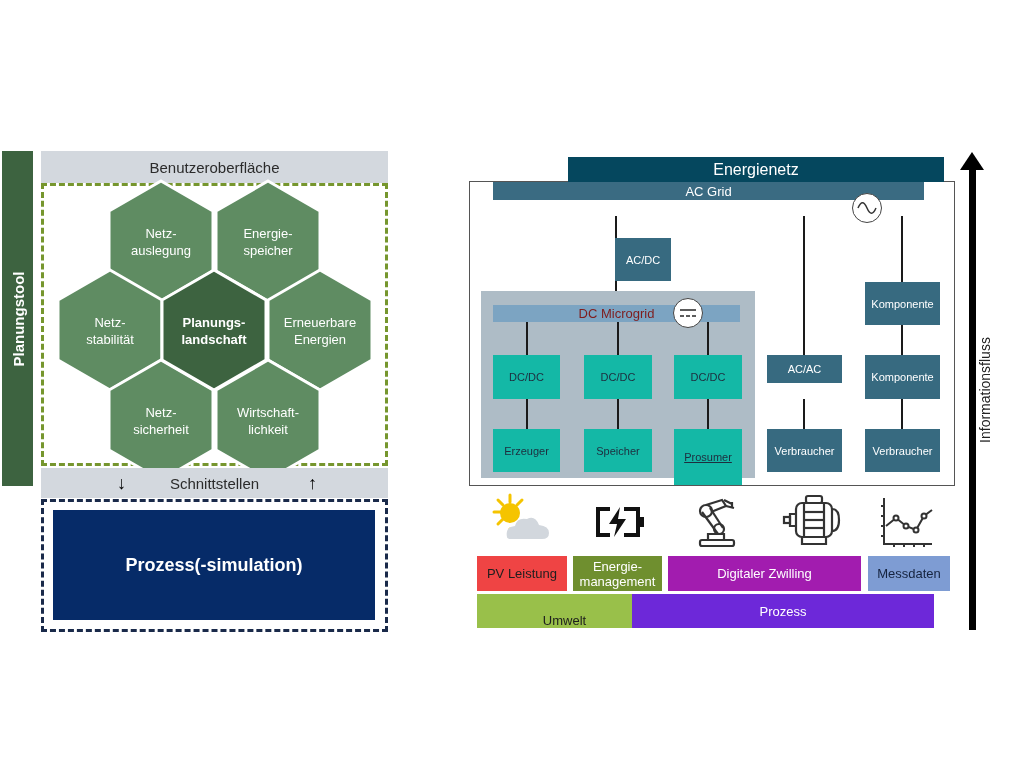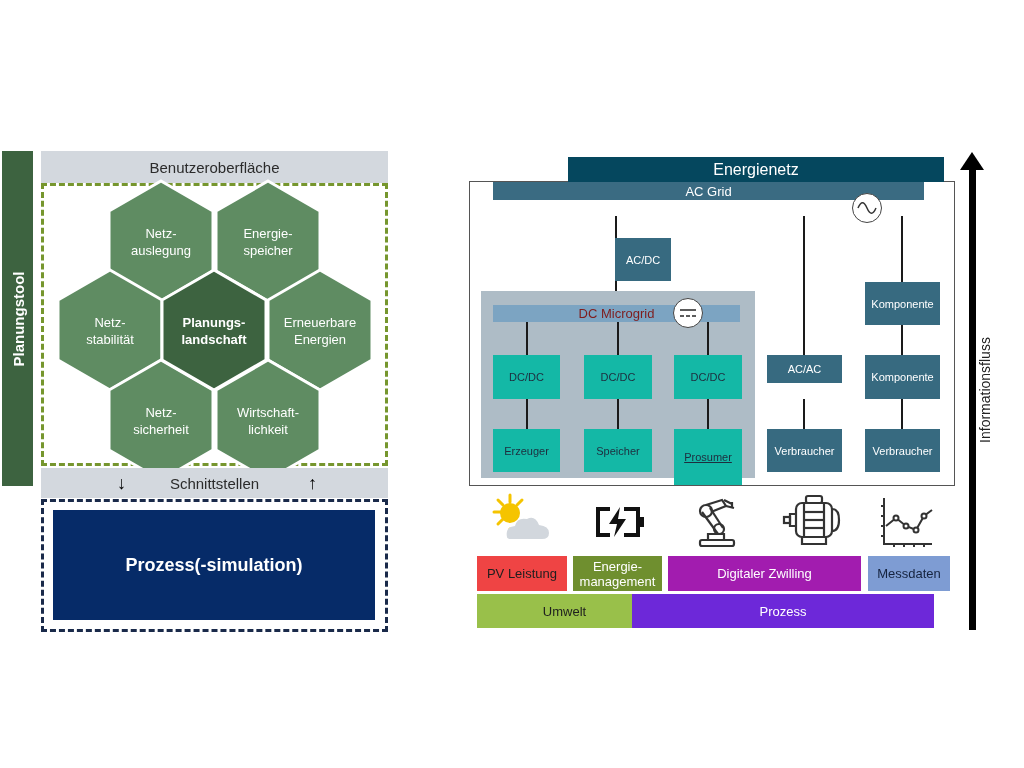--- a/index.html
+++ b/index.html
@@ -242,18 +242,18 @@
       <div>Energie-</div>
       <div>management</div>
     </div>
 </div>
 <div class="abs center cat" style="left: 668px; top: 556px; width: 193px; height: 35px; background: #a21caf; color: rgb(255, 255, 255);">
   <div>Digitaler Zwilling</div>
 </div>
 <div class="abs center cat" style="left: 868px; top: 556px; width: 82px; height: 35px; background: rgb(126, 156, 211); color: rgb(21, 35, 63);">
   <div>Messdaten</div>
 </div>
-<div class="abs center cat" style="left: 477px; top: 594px; width: 175px; height: 34px; background: rgb(153, 192, 74); color: rgb(30, 30, 30);">
+<div class="abs center cat" style="left: 477px; top: 594px; width: 175px; height: 34px; background: rgb(153, 192, 74); color: rgb(30, 30, 30); align-items: flex-end;">
   <div>Umwelt</div>
 </div>
 <div class="abs center cat" style="left: 632px; top: 594px; width: 302px; height: 34px; background: #6d28d9; color: rgb(255, 255, 255);">
   <div>Prozess</div>
 </div>
 
 </body></html>

